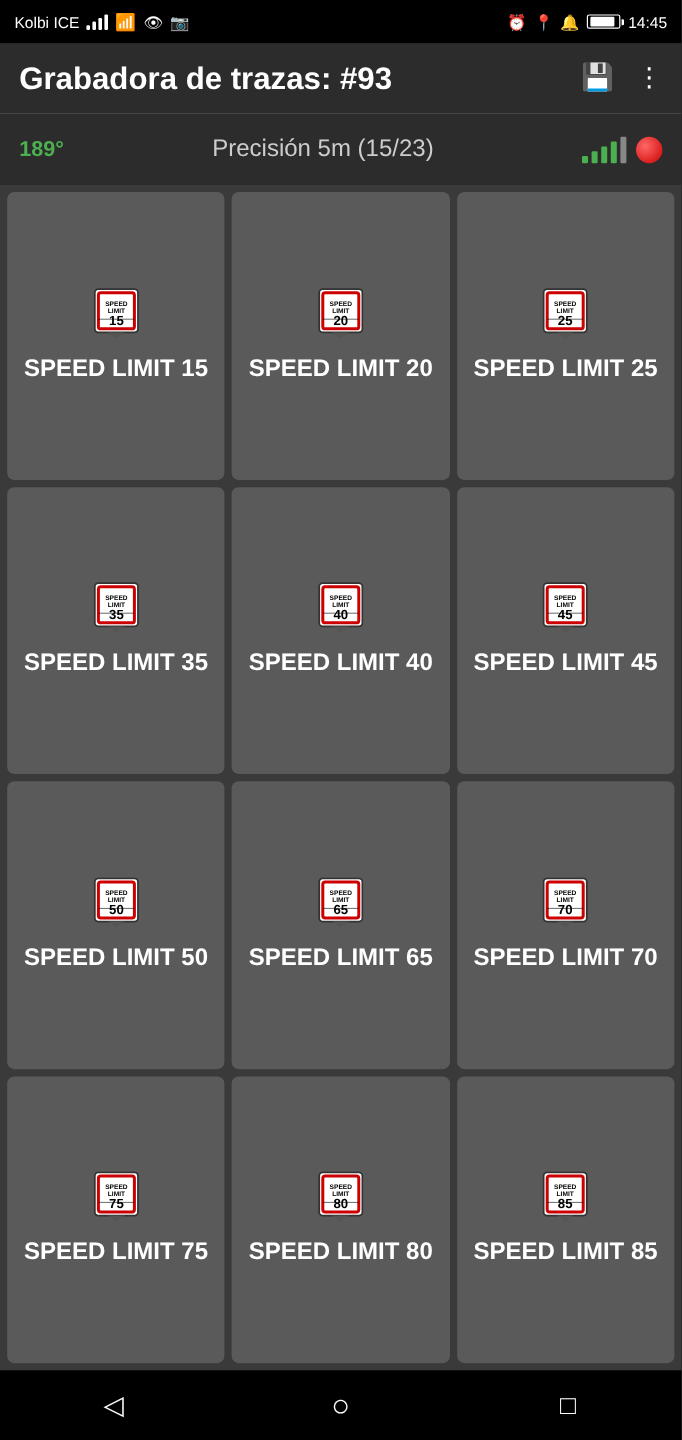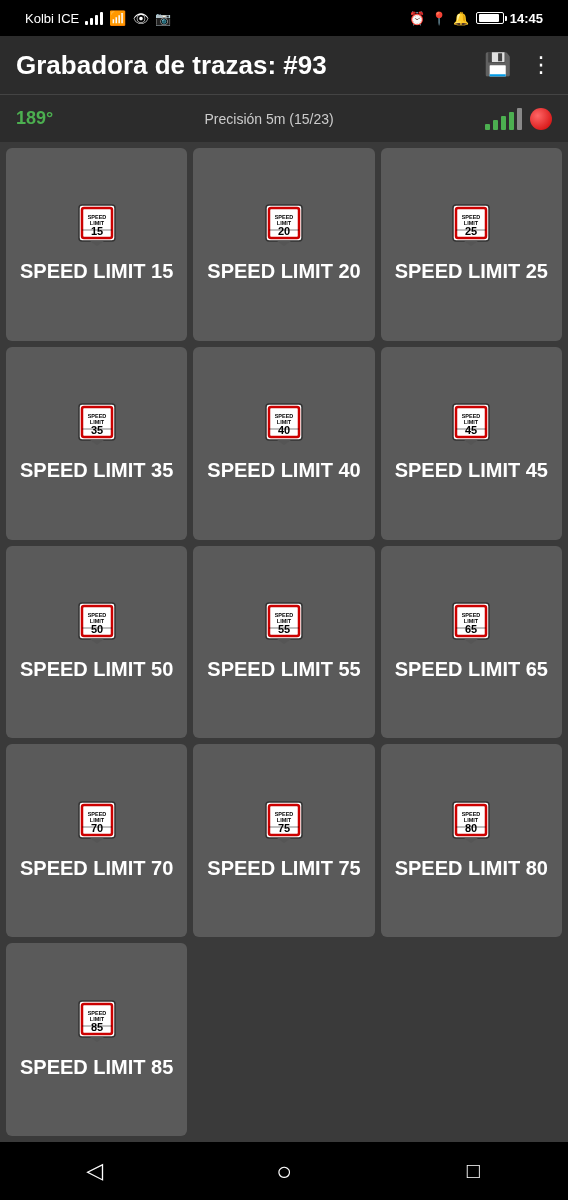--- a/index.html
+++ b/index.html
@@ -13,21 +13,21 @@
       flex-direction: column;
     }
 
     
     .status-bar {
       background: #000;
       color: #fff;
       display: flex;
       justify-content: space-between;
       align-items: center;
-      padding: 6px 25px;
+      padding: 6px 12px;
       height: 36px;
       font-size: 13px;
     }
     .status-left { display: flex; align-items: center; gap: 6px; }
     .status-right { display: flex; align-items: center; gap: 6px; font-size: 13px; }
     .signal-bars {
       display: flex; align-items: flex-end; gap: 2px; height: 14px;
     }
     .signal-bar {
       background: #fff; width: 3px; border-radius: 1px;
@@ -65,31 +65,31 @@
       color: #fff; font-size: 22px; cursor: pointer;
     }
 
     
     .info-bar {
       background: #2c2c2c;
       display: flex;
       align-items: center;
       justify-content: space-between;
       padding: 8px 16px;
-      height: 48px;
+      height: 60px;
       border-top: 1px solid #444;
     }
     .compass {
       color: #4caf50;
       font-size: 18px;
       font-weight: bold;
     }
     .precision {
       color: #ccc;
-      font-size: 14px;
+      font-size: 20px;
     }
     .signal-gps {
       display: flex; align-items: flex-end; gap: 3px; height: 22px;
     }
     .gps-bar {
       background: #4caf50; width: 5px; border-radius: 1px;
     }
     .record-dot {
       width: 22px; height: 22px; border-radius: 50%;
       background: radial-gradient(circle at 35% 35%, #ff6666, #cc0000);
@@ -175,21 +175,21 @@
     <span style="font-size:13px">👁</span>
     <span style="font-size:13px">📷</span>
   </div>
   <div class="status-right">
     <span>⏰</span>
     <span>📍</span>
     <span>🔔</span>
     <div class="battery">
       <div class="battery-fill" style="width:90%"></div>
     </div>
-    <span style="font-weight:bold">14:45</span>
+    <span style="font-weight:normal">14:45</span>
   </div>
 </div>
 
 <div class="app-header">
   <span class="app-title">Grabadora de trazas: #93</span>
   <div class="header-icons">
     <span class="header-icon">💾</span>
     <span class="header-icon">⋮</span>
   </div>
 </div>
@@ -315,35 +315,20 @@
       <div class="card-label">SPEED LIMIT
 50</div>
     </div>
     <div class="speed-card">
       <div class="sign-icon">
       <svg viewBox="0 0 38 42" xmlns="http://www.w3.org/2000/svg">
         <rect x="1" y="1" width="36" height="36" rx="3" ry="3" fill="white" stroke="#333" stroke-width="1.5"></rect>
         <rect x="4" y="4" width="30" height="30" rx="2" ry="2" fill="white" stroke="#cc0000" stroke-width="2.5"></rect>
         <text x="19" y="15" text-anchor="middle" font-size="5.5" font-family="Arial" font-weight="bold" fill="#000">SPEED</text>
         <text x="19" y="21" text-anchor="middle" font-size="5.5" font-family="Arial" font-weight="bold" fill="#000">LIMIT</text>
-        <text x="19" y="31" text-anchor="middle" font-size="11" font-family="Arial" font-weight="bold" fill="#000">55</text>
-        <line x1="4" y1="26" x2="34" y2="26" stroke="#000" stroke-width="0.5"></line>
-        <polygon points="12,37 19,42 26,37" fill="#555"></polygon>
-      </svg>
-      </div>
-      <div class="card-label">SPEED LIMIT
-55</div>
-    </div>
-    <div class="speed-card">
-      <div class="sign-icon">
-      <svg viewBox="0 0 38 42" xmlns="http://www.w3.org/2000/svg">
-        <rect x="1" y="1" width="36" height="36" rx="3" ry="3" fill="white" stroke="#333" stroke-width="1.5"></rect>
-        <rect x="4" y="4" width="30" height="30" rx="2" ry="2" fill="white" stroke="#cc0000" stroke-width="2.5"></rect>
-        <text x="19" y="15" text-anchor="middle" font-size="5.5" font-family="Arial" font-weight="bold" fill="#000">SPEED</text>
-        <text x="19" y="21" text-anchor="middle" font-size="5.5" font-family="Arial" font-weight="bold" fill="#000">LIMIT</text>
         <text x="19" y="31" text-anchor="middle" font-size="11" font-family="Arial" font-weight="bold" fill="#000">65</text>
         <line x1="4" y1="26" x2="34" y2="26" stroke="#000" stroke-width="0.5"></line>
         <polygon points="12,37 19,42 26,37" fill="#555"></polygon>
       </svg>
       </div>
       <div class="card-label">SPEED LIMIT
 65</div>
     </div>
     <div class="speed-card">
       <div class="sign-icon">

